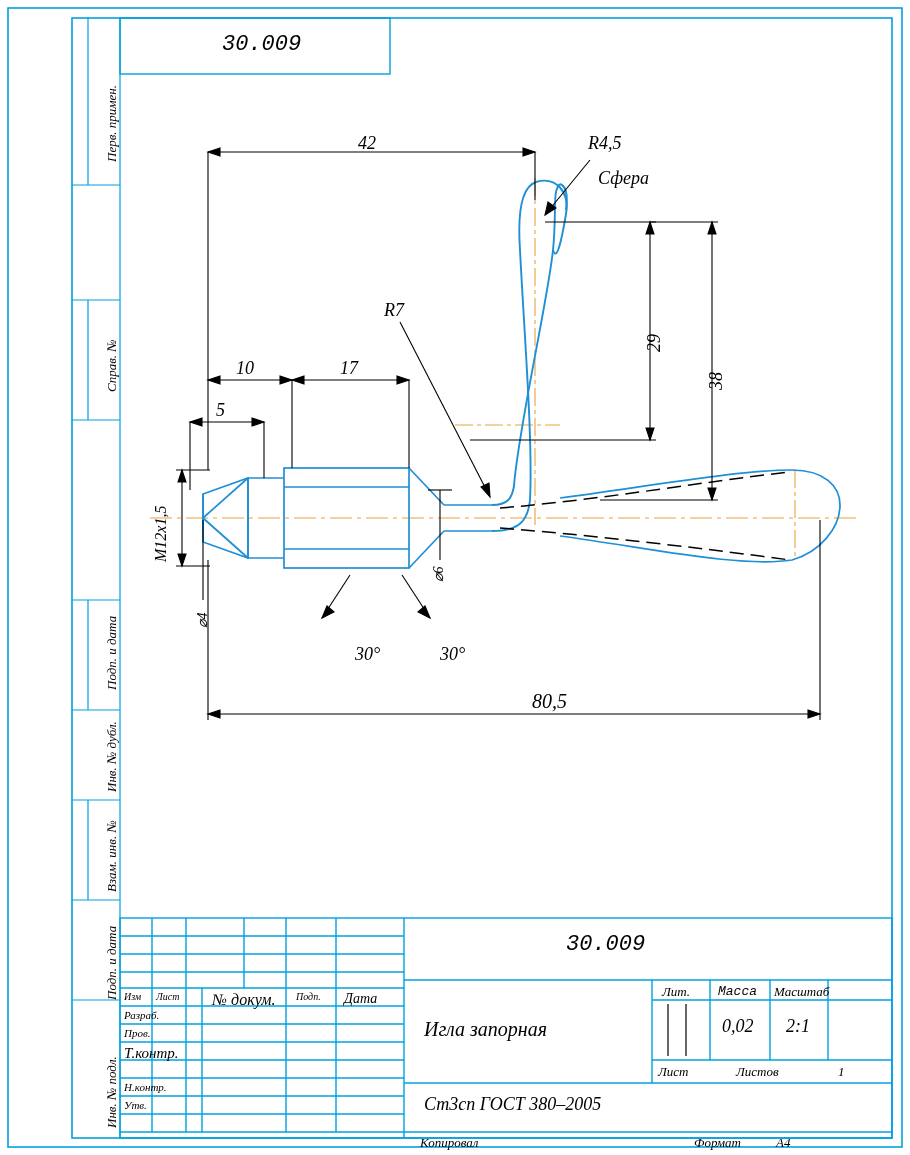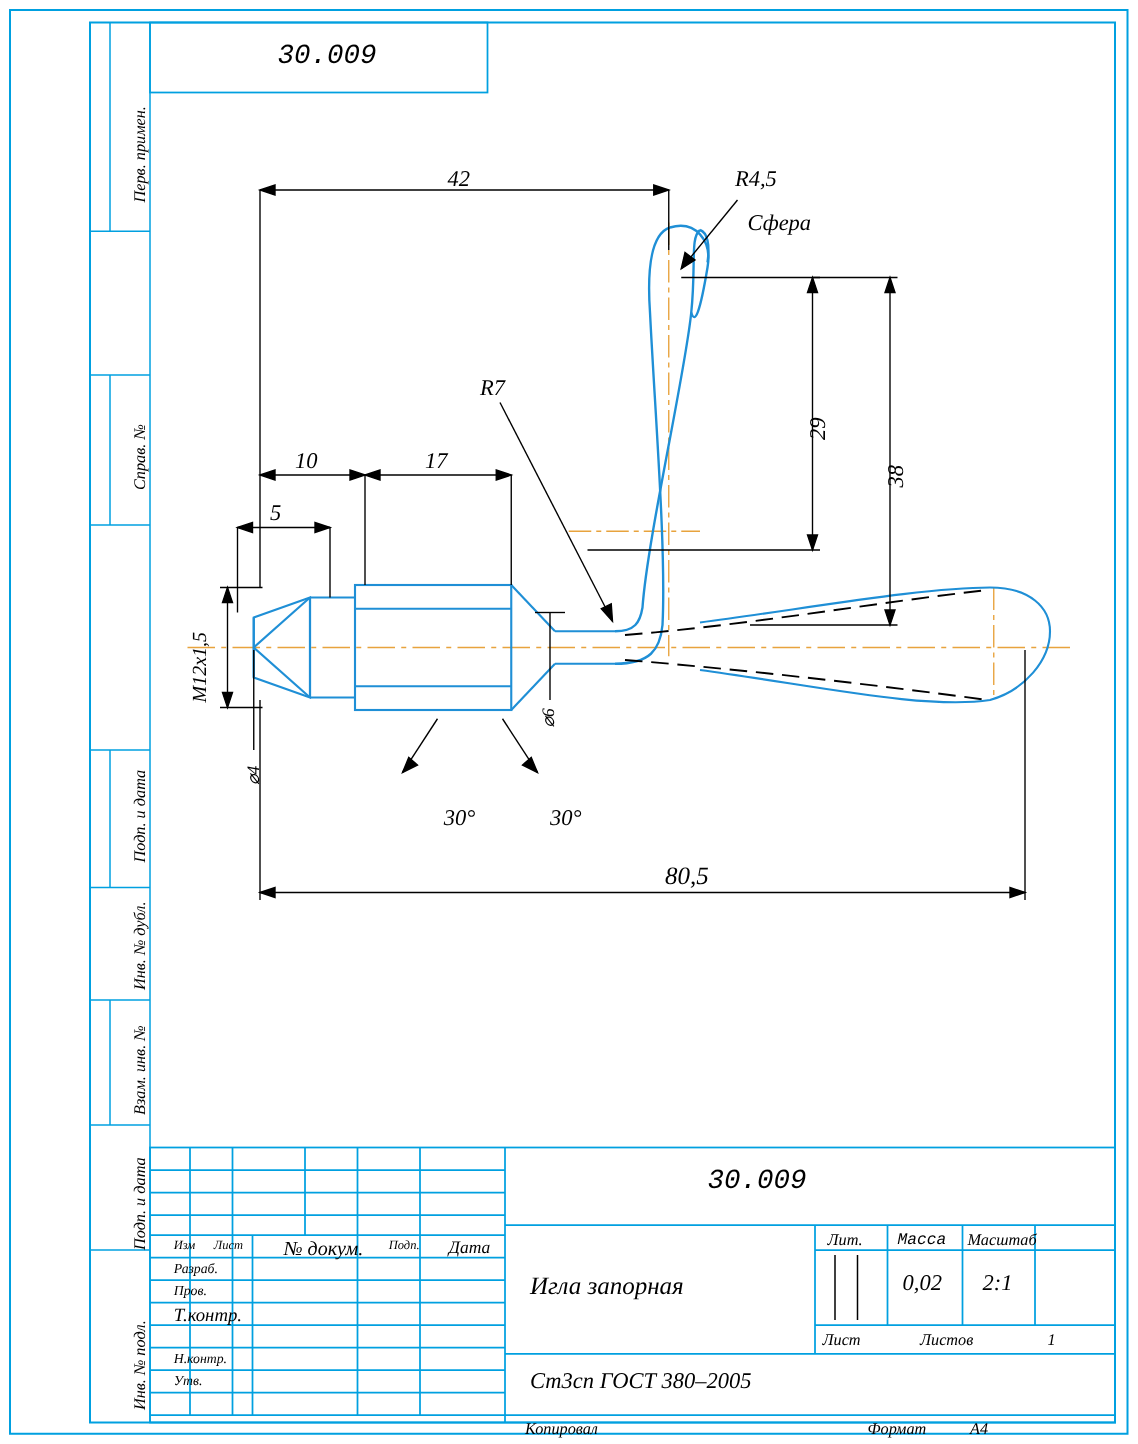--- a/index.html
+++ b/index.html
@@ -5,21 +5,21 @@
   html,body{margin:0;padding:0;background:#ffffff;}
   body{width:910px;height:1155px;font-family:"Liberation Sans",sans-serif;}
   #sheet{position:relative;width:910px;height:1155px;overflow:hidden;background:#fff;}
   .lbl{position:absolute;color:#000;font-family:"Liberation Serif",serif;font-style:italic;white-space:nowrap;}
   .lbl.s13{font-size:13px;}
   .lbl.s14{font-size:14px;}
   .lbl.s16{font-size:16px;}
   .lbl.s18{font-size:18px;}
   .lbl.s20{font-size:20px;}
   .lbl.s22{font-size:22px;font-family:Liberation Mono, monospace;}
-  .lbl.s9{font-size:10px;margin-left:15px;}
+  .lbl.s9{font-size:10px;}
   .rot90{transform-origin:0 0;transform:rotate(-90deg);}
   svg{position:absolute;left:0;top:0;}
 </style>
 </head>
 <body>
 
 <div id="sheet">
 
   <svg width="910" height="1155">
 

